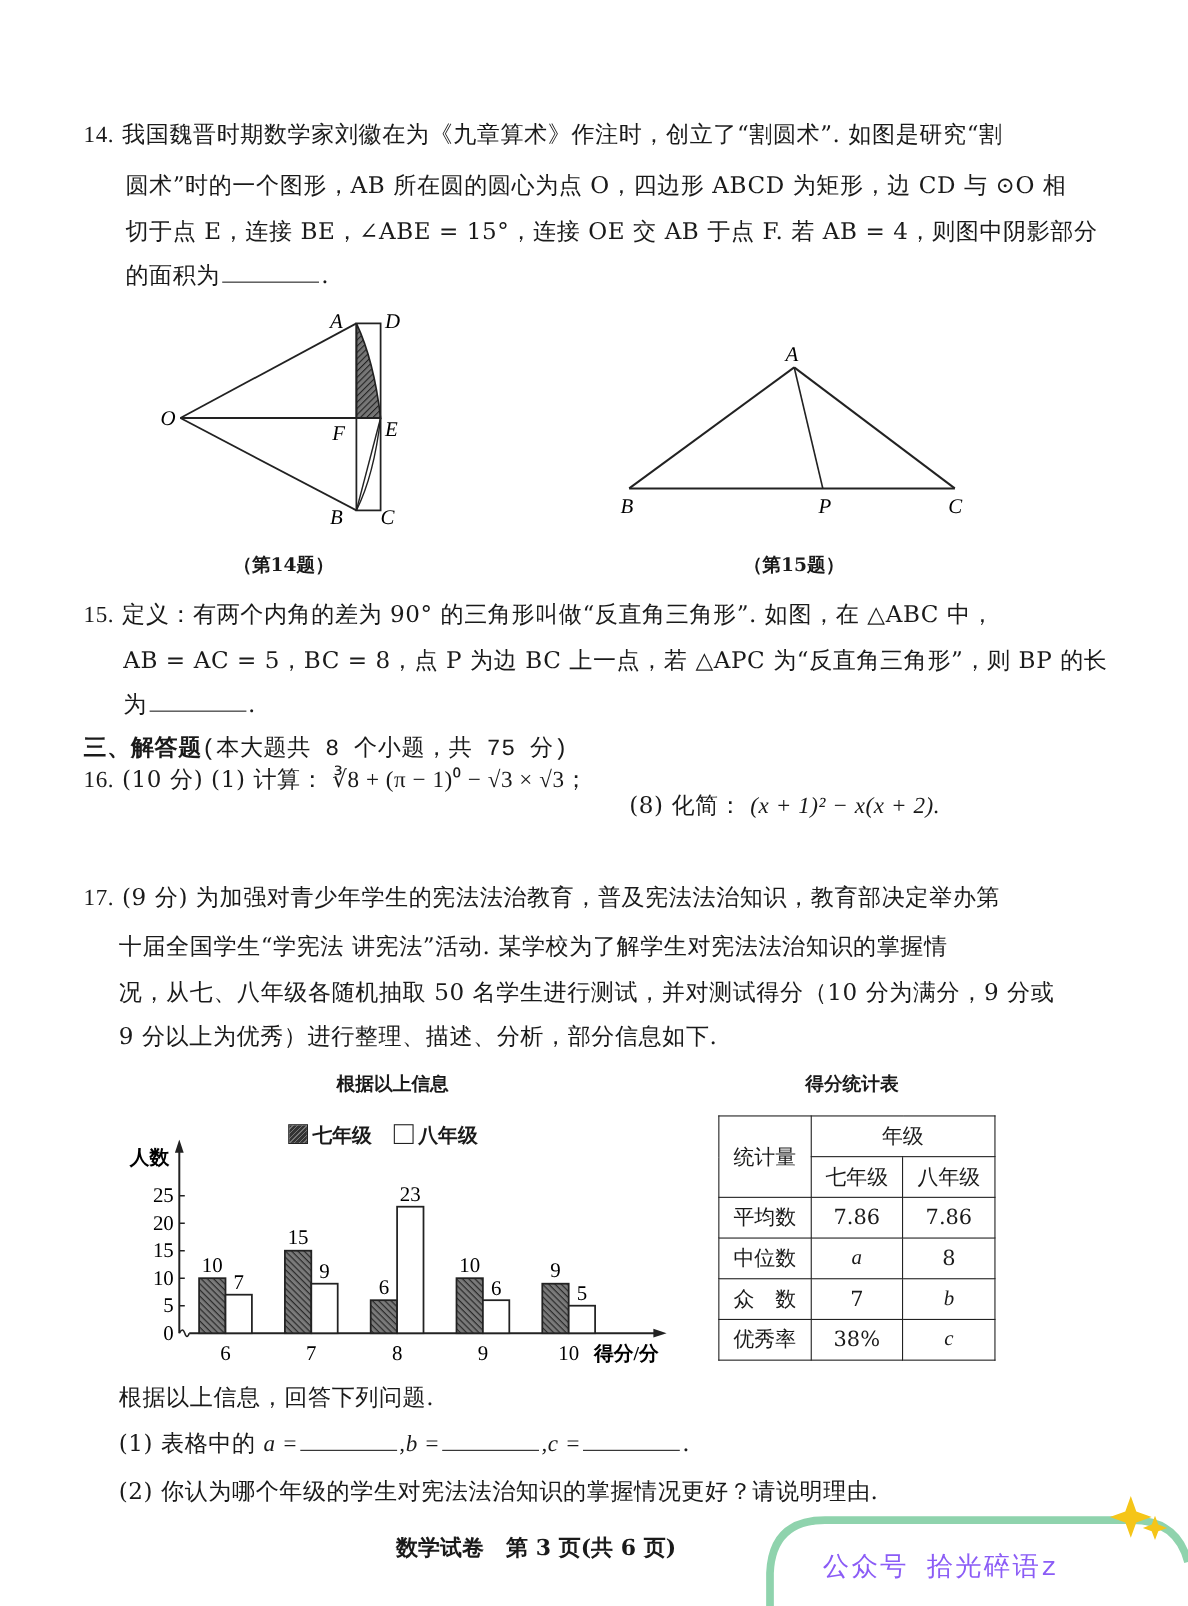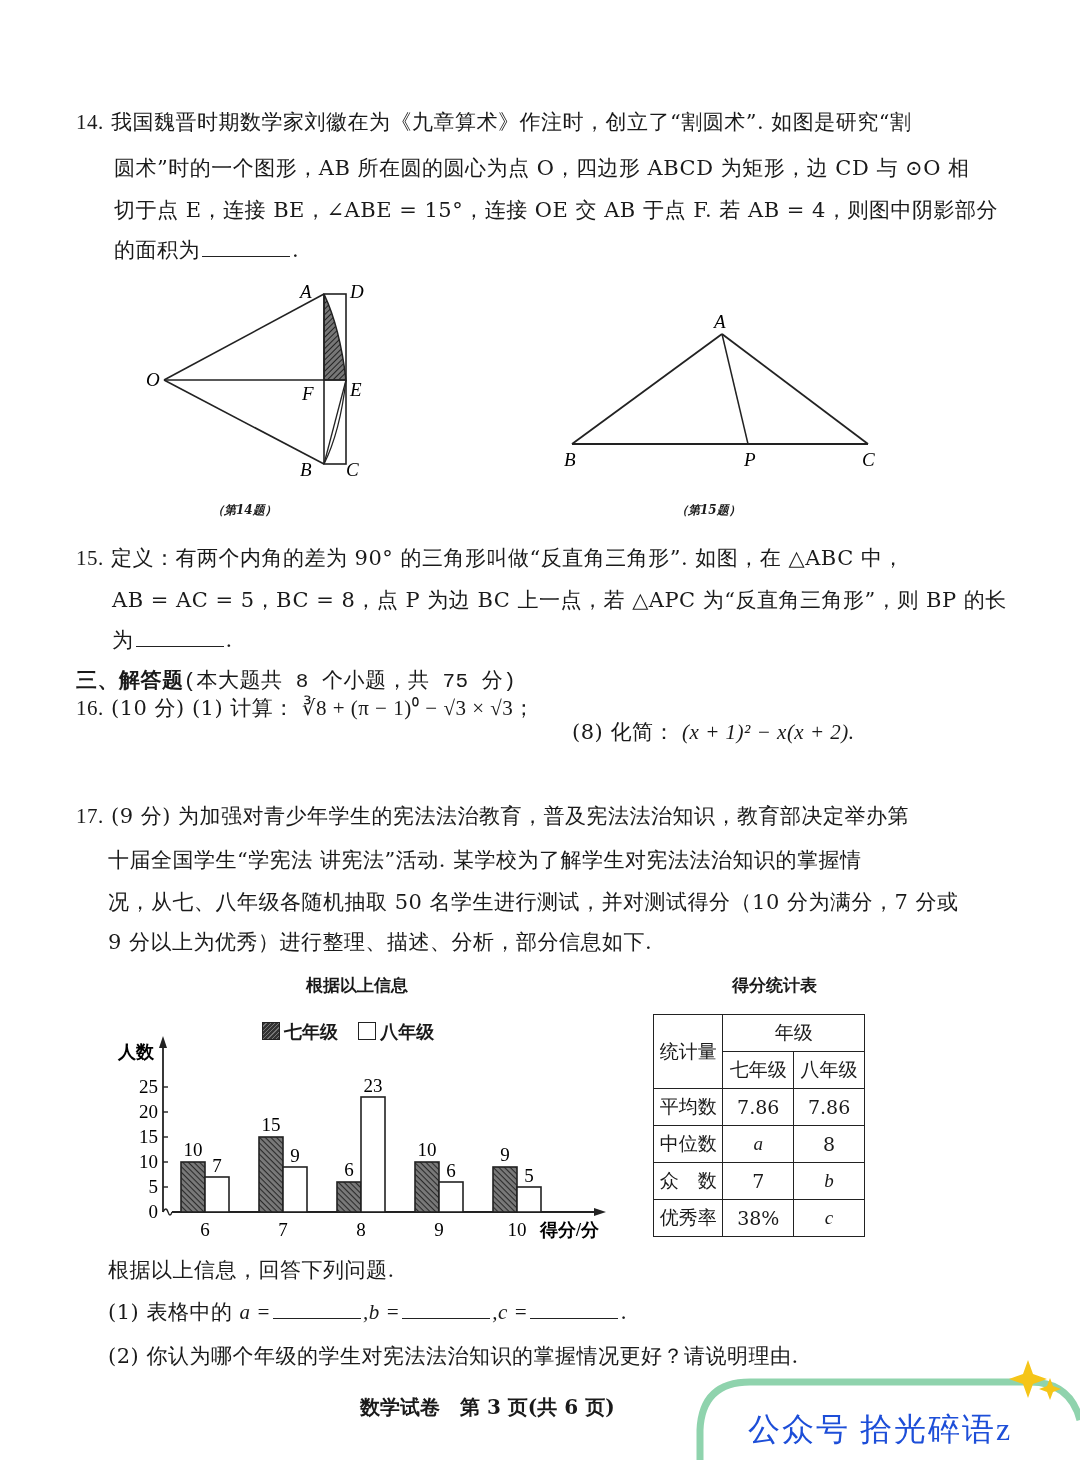--- a/index.html
+++ b/index.html
@@ -5,30 +5,30 @@
     html, body { margin: 0; padding: 0; }
     body {
       width: 1080px; height: 1460px; background: #ffffff; position: relative; overflow: hidden;
       font-family: "DejaVu Serif", "Liberation Serif", serif; color: #1a1a1a;
     }
     .abs { position: absolute; }
     .line { position: absolute; font-size: 21px; line-height: 28px; white-space: nowrap; letter-spacing: 0.5px; }
     .qnum { font-family: "Liberation Serif", serif; }
     .it { font-style: italic; font-family: "Liberation Serif", serif; }
     .blank { display: inline-block; width: 88px; border-bottom: 1.5px solid #222; height: 18px; vertical-align: baseline; margin: 0 2px; }
-    .caption { position: absolute; font-size: 12px; font-weight: bold; font-style: italic; }
+    .caption { position: absolute; font-size: 17px; font-weight: bold; }
     .section-title { font-weight: bold; }
     .chart-title, .table-title { position: absolute; font-size: 17px; font-weight: bold; }
     table.stats { position: absolute; border-collapse: collapse; font-size: 19px; }
     table.stats td { border: 1.6px solid #222; text-align: center; height: 36px; padding: 0; }
     .legend-box { display: inline-block; width: 16px; height: 16px; border: 1.5px solid #222; vertical-align: -2px; margin-right: 4px; }
     .hatch { background: repeating-linear-gradient(135deg, #333 0 2px, #777 2px 3px); }
     .footer { position: absolute; font-size: 20px; font-weight: bold; }
     .wm { position: absolute; }
-    .wm-text { position: absolute; font-family: Liberation Serif, serif; color: #1d4ed8; font-size: 32px; letter-spacing: 2px; }
+    .wm-text { position: absolute; font-family: Liberation Mono, monospace; color: #8b5cf6; font-size: 24px; letter-spacing: 2px; }
     svg text { font-family: "Liberation Serif", serif; }
   </style>
 </head>
 <body>
 
 <div class="line" style="left:76px; top:108px;">
   <span class="qnum">14.</span>
   <span>我国魏晋时期数学家刘徽在为《九章算术》作注时，创立了“割圆术”. 如图是研究“割</span>
 </div>
 <div class="line" style="left:114px; top:154px;">圆术”时的一个图形，AB 所在圆的圆心为点 O，四边形 ABCD 为矩形，边 CD 与 ⊙O 相</div>
@@ -100,21 +100,21 @@
 <div class="line" style="left:572px; top:718px;">
   <span>(8) 化简：</span>
   <span class="it">(x + 1)² − x(x + 2).</span>
 </div>
 
 <div class="line" style="left:76px; top:802px;">
   <span class="qnum">17.</span>
   <span>(9 分) 为加强对青少年学生的宪法法治教育，普及宪法法治知识，教育部决定举办第</span>
 </div>
 <div class="line" style="left:108px; top:846px;">十届全国学生“学宪法 讲宪法”活动. 某学校为了解学生对宪法法治知识的掌握情</div>
-<div class="line" style="left:108px; top:888px;">况，从七、八年级各随机抽取 50 名学生进行测试，并对测试得分（10 分为满分，7 分或</div>
+<div class="line" style="left:108px; top:888px;">况，从七、八年级各随机抽取 50 名学生进行测试，并对测试得分（10 分为满分，9 分或</div>
 <div class="line" style="left:108px; top:928px;">9 分以上为优秀）进行整理、描述、分析，部分信息如下.</div>
 
 <div class="chart-title" style="left:306px; top:974px;">根据以上信息</div>
 <div class="abs" style="left:262px; top:1020px; font-size:18px; font-weight:bold;">
   <span class="legend-box hatch"></span><span>七年级</span>
   <span class="legend-box" style="margin-left:14px; background:#fff;"></span><span>八年级</span>
 </div>
 
 <svg class="abs" style="left:108px; top:1036px;" width="510" height="210" viewBox="0 0 510 210">
   <defs>
@@ -181,21 +181,21 @@
     <text x="97" y="200">6</text>
     <text x="175" y="200">7</text>
     <text x="253" y="200">8</text>
     <text x="331" y="200">9</text>
     <text x="409" y="200">10</text>
   </g>
   <text x="432" y="200" font-size="18" font-weight="bold">得分/分</text>
 </svg>
 
 <div class="table-title" style="left:732px; top:974px;">得分统计表</div>
-<table class="stats" style="left:653px; top:1014px; width:212px;">
+<table class="stats" style="left:653px; top:1014px; width:252px;">
   <tbody>
       <tr>
     <td rowspan="2" style="width:84px;">统计量</td>
     <td colspan="2">年级</td>
   </tr>
   <tr>
     <td style="width:84px;">七年级</td>
     <td style="width:84px;">八年级</td>
   </tr>
   <tr>

